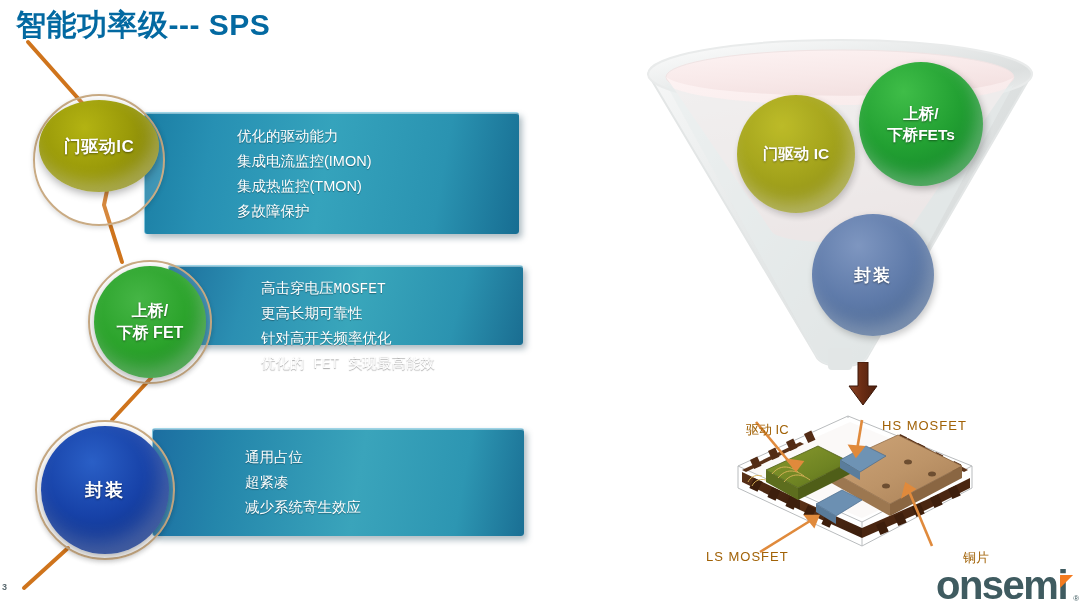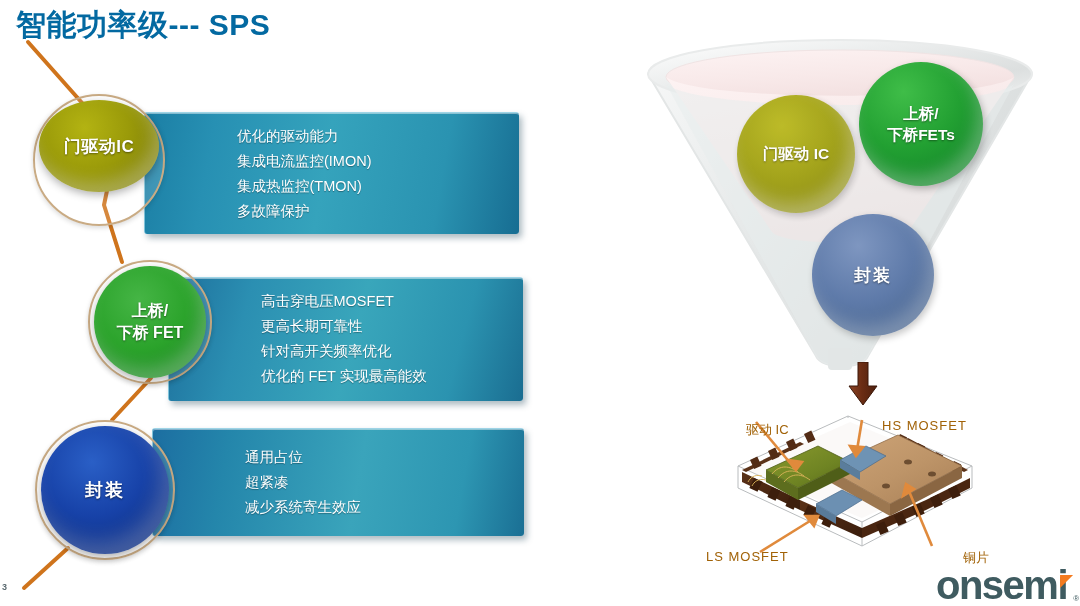--- a/index.html
+++ b/index.html
@@ -61,22 +61,22 @@
   }
   .banner .line {
     color: #ffffff;
     font-size: 14.5px;
     line-height: 25px;
     text-shadow: 0 1px 1px rgba(0,0,0,.35);
     white-space: nowrap;
   }
 
   #banner-0 { left: 144px; top: 97px;  width: 375px; height: 122px; margin-top: 15px; }
-  #banner-1 { left: 168px; top: 277px; width: 355px; height: 124px;
-              background: linear-gradient(105deg,#1d6f9c 0%, #2b8fb2 22%, #39a6bb 52%, #2b93b0 80%, #1a6d91 100%); }
+  #banner-1 { left: 168px; top: 265px; width: 355px; height: 80px;
+              background: linear-gradient(105deg,#1d6f9c 0%, #2b8fb2 22%, #39a6bb 52%, #2b93b0 80%, #1a6d91 100%); font-family: Liberation Mono, monospace; }
   #banner-2 { left: 152px; top: 428px; width: 372px; height: 108px;
               background: linear-gradient(100deg,#1c6ea1 0%, #2486ab 20%, #3aa4bb 55%, #2d96b2 82%, #1a6f94 100%);
               padding-top: 16px; }
 
   
   .circle-node {
     position: absolute;
     border-radius: 50%;
     display: flex;
     align-items: center;

